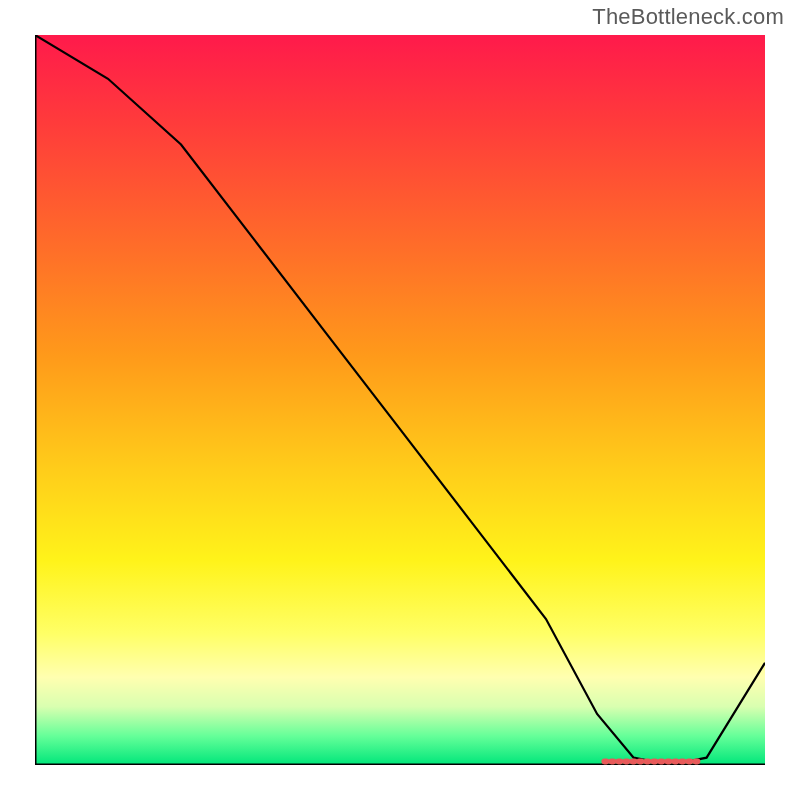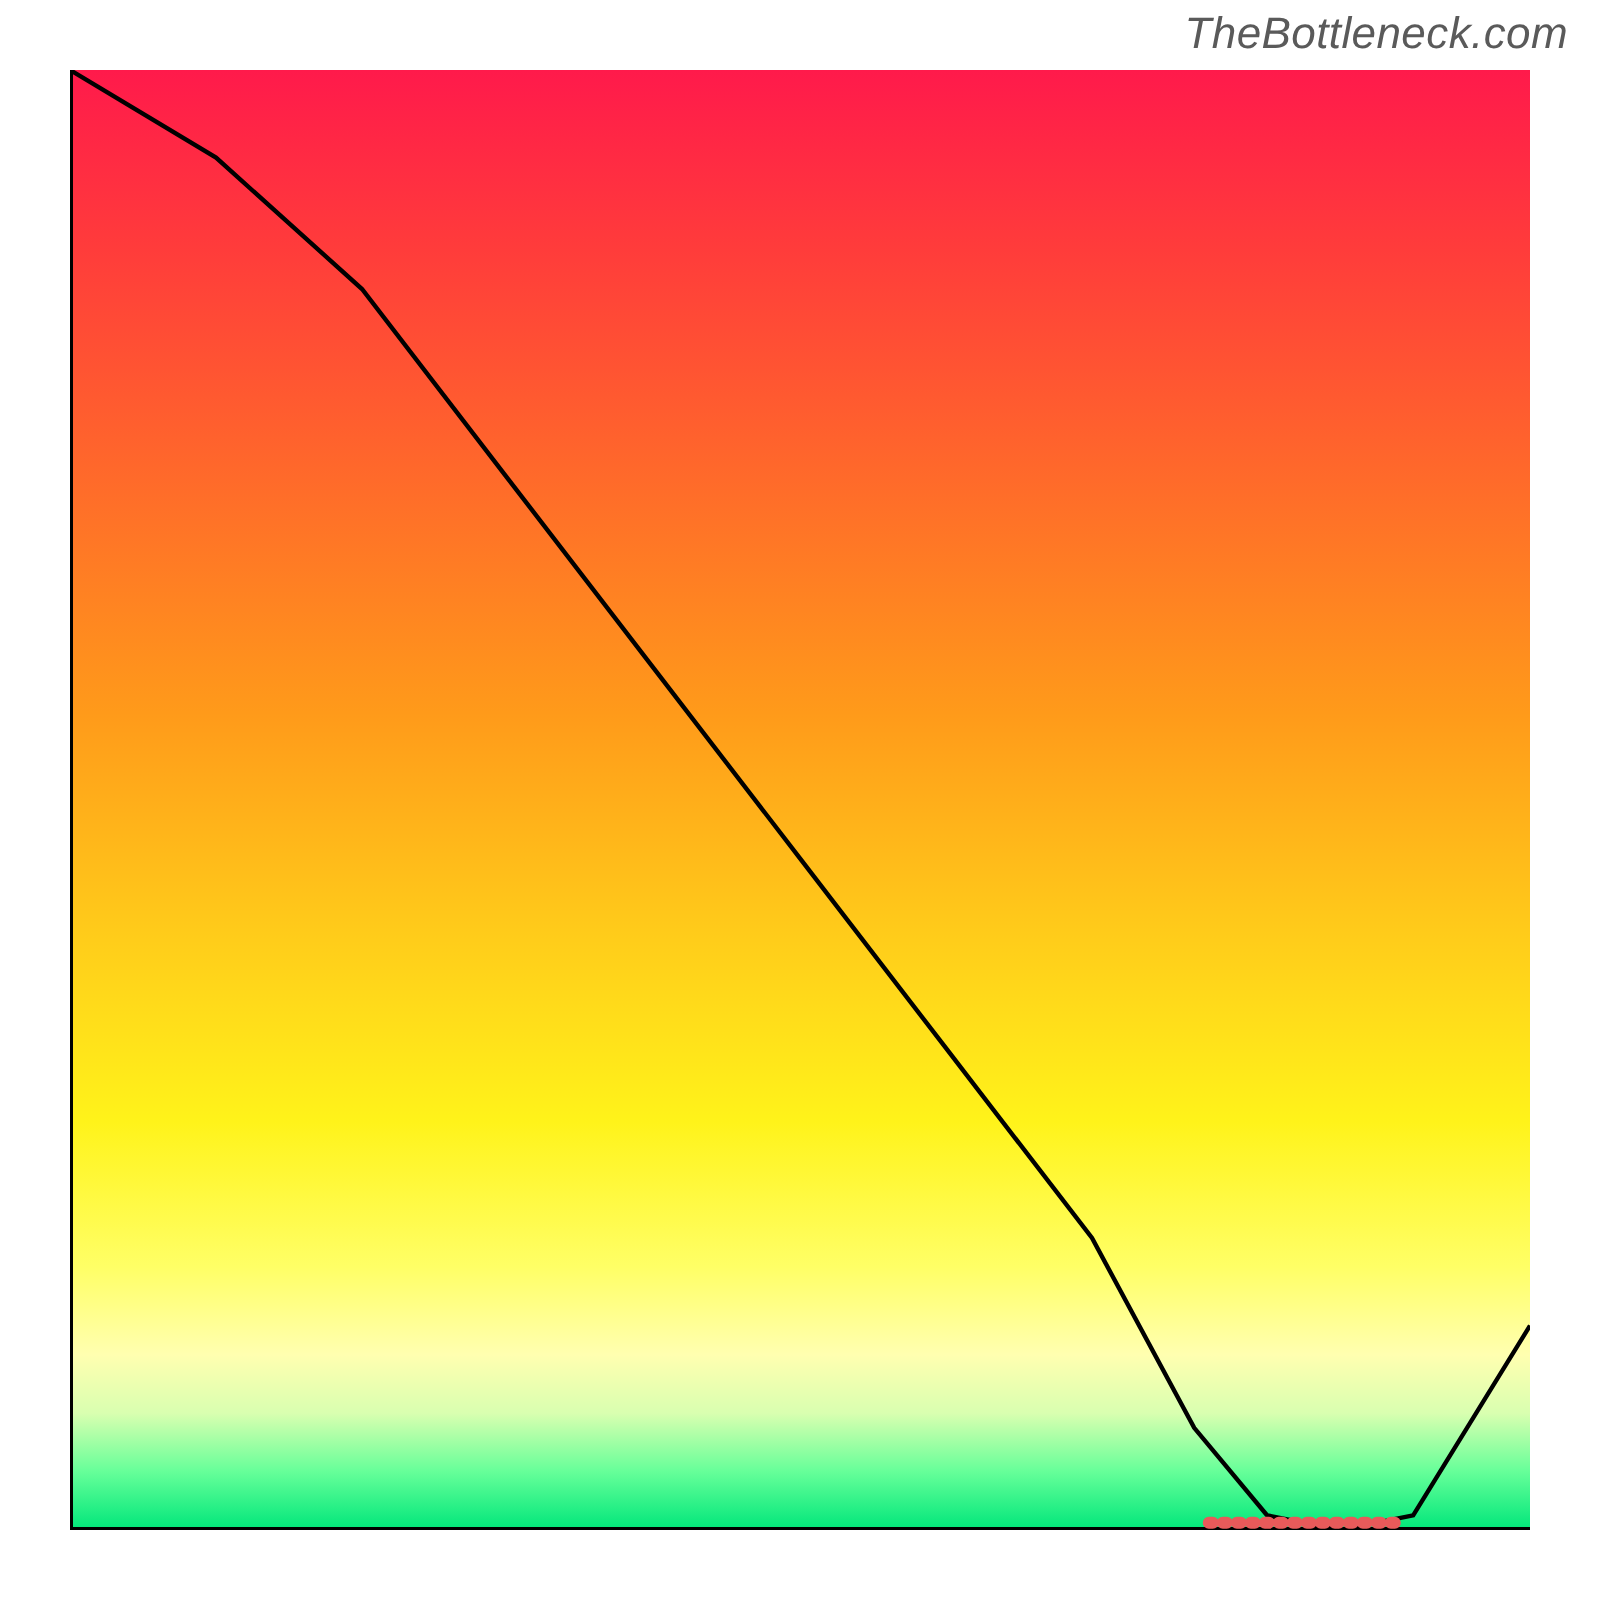--- a/index.html
+++ b/index.html
@@ -7,21 +7,20 @@
     padding: 0;
     width: 800px;
     height: 800px;
     background: #ffffff;
     font-family: Arial, Helvetica, sans-serif;
   }
   .container {
     position: relative;
     width: 800px;
     height: 800px;
-    font-style: italic;
   }
   .watermark {
     position: absolute;
     top: 4px;
     right: 16px;
     font-size: 22px;
     font-weight: 500;
     color: #5a5a5a;
     letter-spacing: 0.2px;
   }

